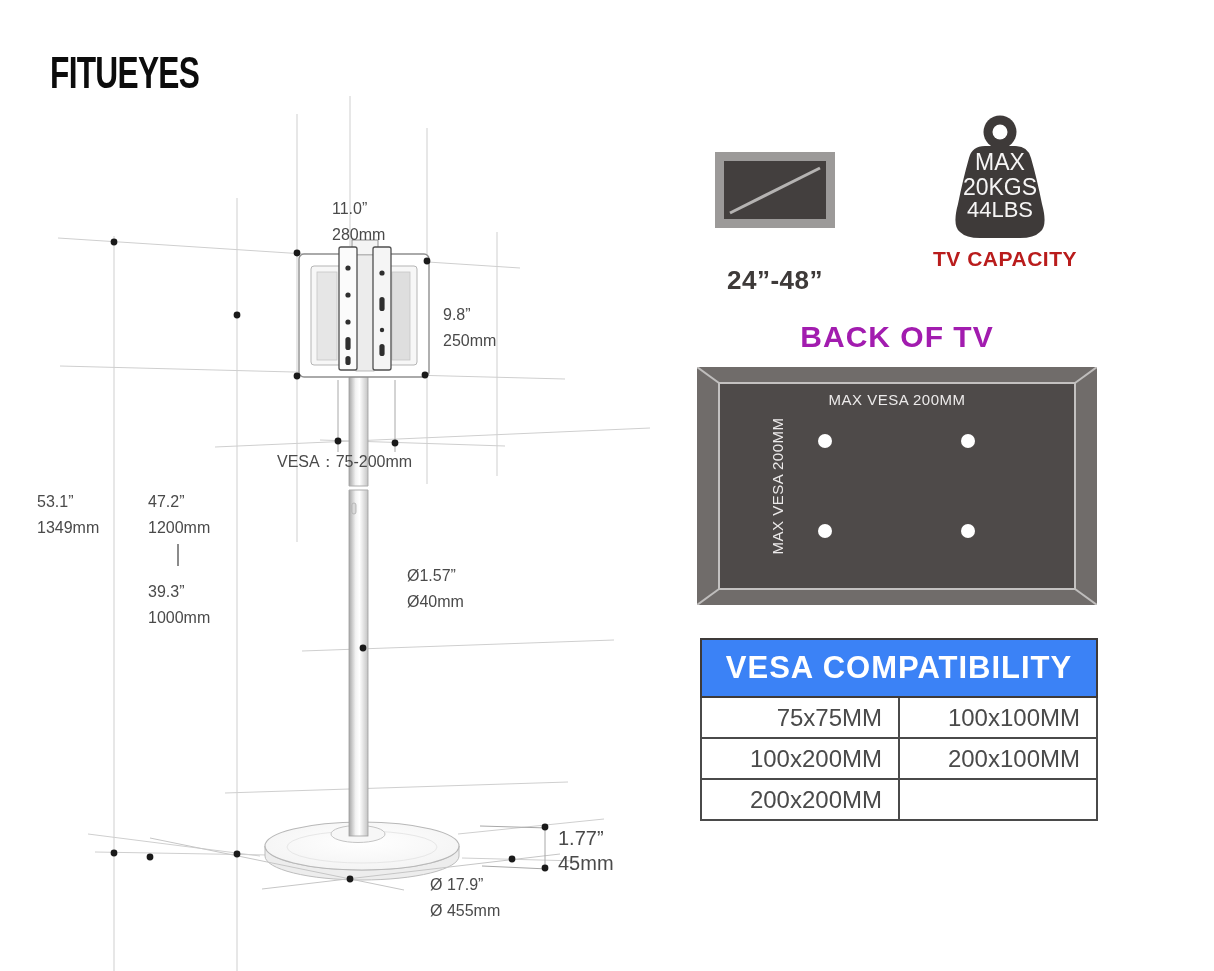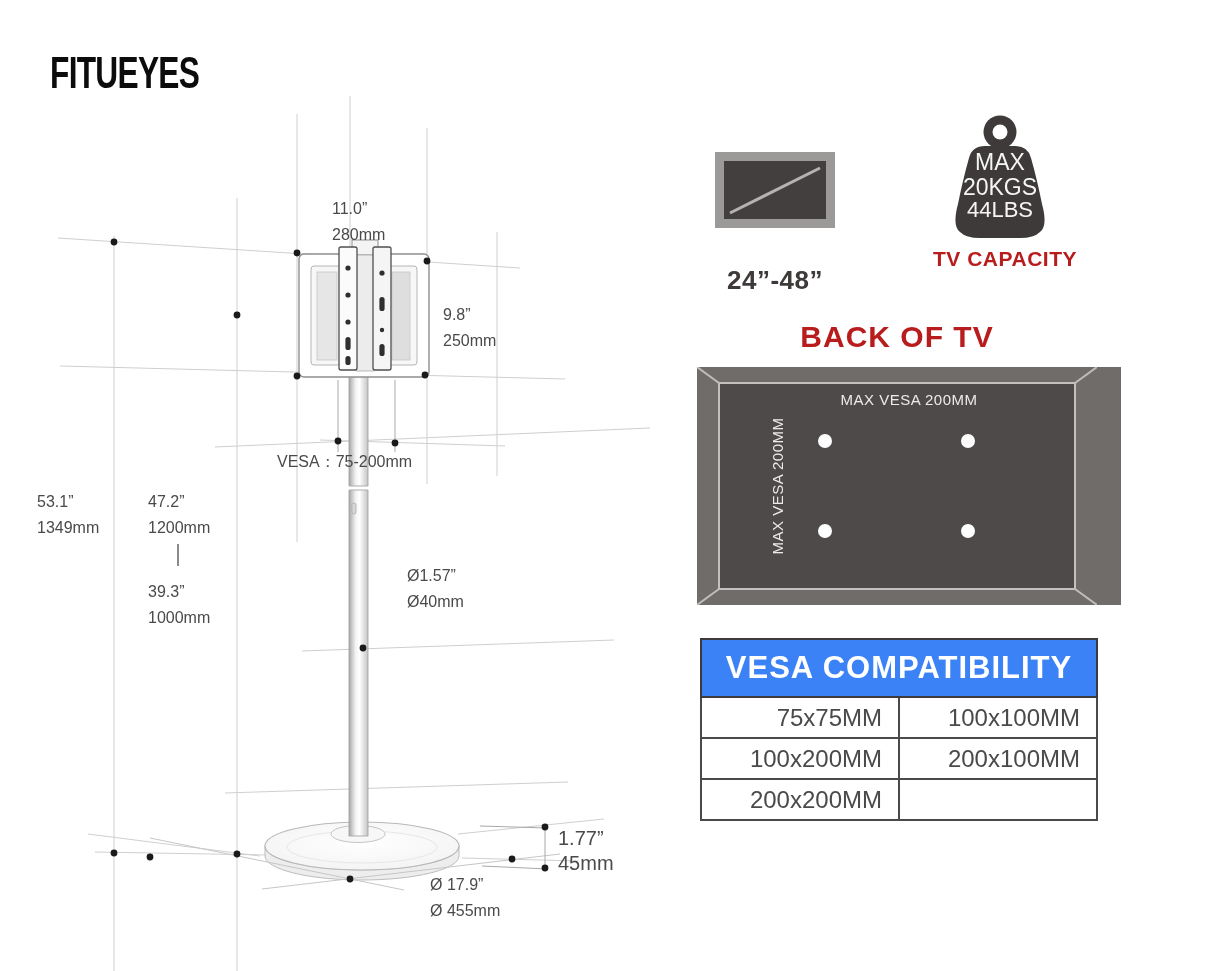--- a/index.html
+++ b/index.html
@@ -18,22 +18,22 @@
   .dim span{display:block;}
   .dim.sm{font-size:20px;line-height:25px;}
   .dim.vesa{font-size:16px;text-align:right;}
   
   .tvicon{left:715px;top:152px;width:120px;height:76px;background:#9c9a99;}
   .tvicon .screen{position:absolute;left:9px;top:9px;right:9px;bottom:9px;background:#433f3e;}
   .tvsize{left:703px;top:242px;width:144px;text-align:center;font-size:26px;font-weight:700;color:#3e3a39;letter-spacing:.5px;margin-top:23px;}
   .capacity{left:923px;top:247px;width:164px;text-align:center;font-size:21px;font-weight:700;color:#b91c1c;letter-spacing:.5px;}
   .weighticon{left:938px;top:112px;}
   
-  .backtitle{left:697px;top:320px;width:400px;text-align:center;font-size:30px;font-weight:700;color:#b91c1c;letter-spacing:1px;}
-  .panel{left:697px;top:367px;width:400px;height:238px;background:#706c6a;padding-left:24px;}
+  .backtitle{left:697px;top:320px;width:400px;text-align:center;font-size:30px;font-weight:700;color:#a21caf;letter-spacing:1px;}
+  .panel{left:697px;top:367px;width:400px;height:238px;background:#706c6a;}
   .panel-inner{position:absolute;left:21px;top:15px;width:358px;height:208px;background:#4e4a49;border:2px solid #c3c1c0;box-sizing:border-box;}
   .panel .bevels{position:absolute;left:0;top:0;}
   .hlabel{position:absolute;left:0;top:24px;width:100%;text-align:center;color:#eceaea;font-size:15px;letter-spacing:.5px;}
   .vlabel{position:absolute;left:80px;top:119px;transform:translate(-50%,-50%) rotate(-90deg);color:#eceaea;font-size:15px;letter-spacing:.5px;white-space:nowrap;}
   .vesa-dot{position:absolute;width:14px;height:14px;border-radius:50%;background:#ffffff;}
   
   .vtable{left:700px;top:638px;width:398px;border-collapse:collapse;table-layout:fixed;}
   .vtable th{
     background:#3b82f6;color:#ffffff;font-size:31px;font-weight:700;height:54px;
     letter-spacing:1px;border:2px solid #3e3a39;text-align:center;

